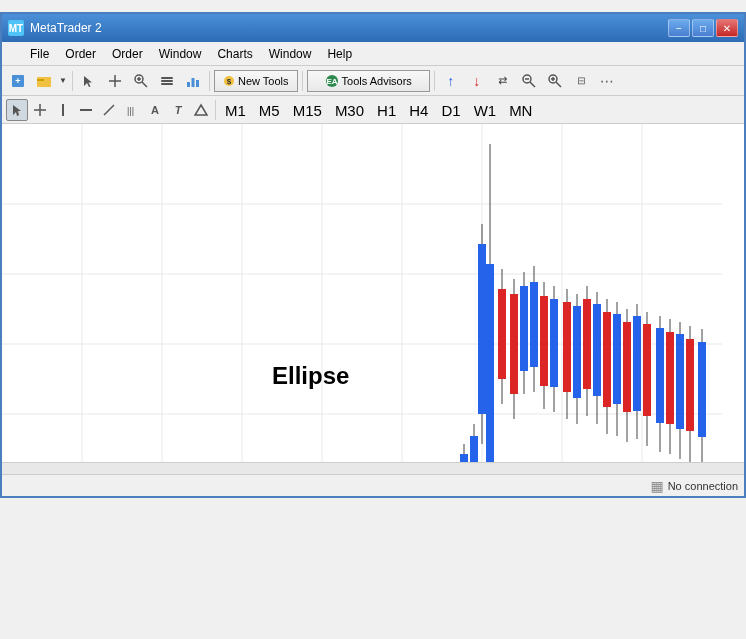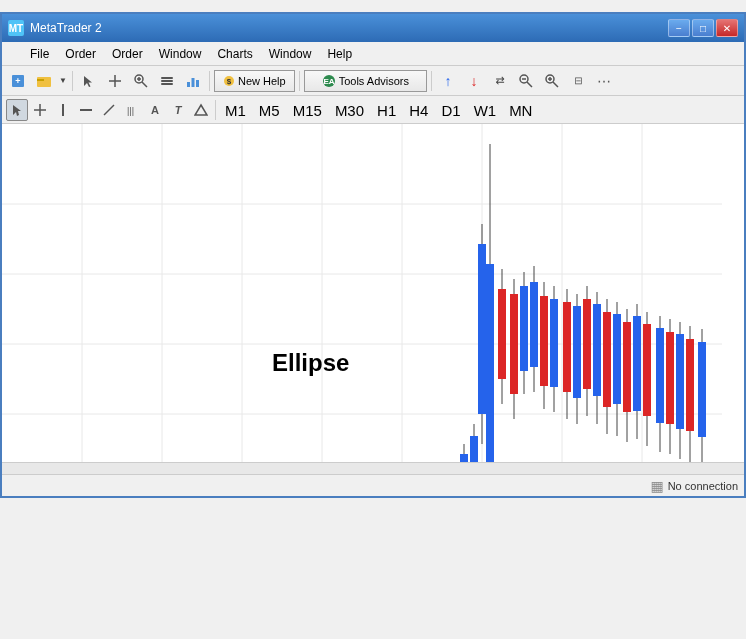--- a/index.html
+++ b/index.html
@@ -340,21 +340,21 @@
           <rect x="10" y="6" width="3" height="7" fill="#4a90d9"></rect>
         </svg>
     </div>
     <div class="toolbar-separator"></div>
 
     <div class="new-order-btn">
       <svg width="12" height="12" viewBox="0 0 12 12">
           <circle cx="6" cy="6" r="5" fill="#f0c040"></circle>
           <text x="6" y="9" text-anchor="middle" fill="#333" font-size="8" font-weight="bold">$</text>
         </svg>
-      <span>New Help</span>
+      <span>New Tools</span>
     </div>
     <div class="toolbar-separator"></div>
 
     <div class="expert-advisors-btn">
       <svg width="14" height="14" viewBox="0 0 14 14">
           <circle cx="7" cy="7" r="6" fill="#2d8a4e"></circle>
           <text x="7" y="10" text-anchor="middle" fill="white" font-size="8" font-weight="bold">EA</text>
         </svg>
       <span>Tools Advisors</span>
     </div>
@@ -627,21 +627,21 @@
 
           <rect x="356" y="476" width="8" height="8" fill="white" stroke="#555" stroke-width="1"></rect>
 
           <rect x="266" y="428" width="8" height="8" fill="white" stroke="#555" stroke-width="1"></rect>
 
           <rect x="446" y="428" width="8" height="8" fill="white" stroke="#555" stroke-width="1"></rect>
 
           <circle cx="360" cy="432" r="2" fill="white"></circle>
         </svg>
 
-        <div class="ellipse-label" style="left: 270px; top: 225px; font-size: 24px; font-weight: bold;">Ellipse</div>
+        <div class="ellipse-label" style="left: 270px; top: 238px; font-size: 24px; font-weight: bold;">Ellipse</div>
 
       </div>
     </div>
   </div>
 
   <div class="scrollbar-h">
   </div>
 
   <div class="status-bar">
     <div class="status-item">

